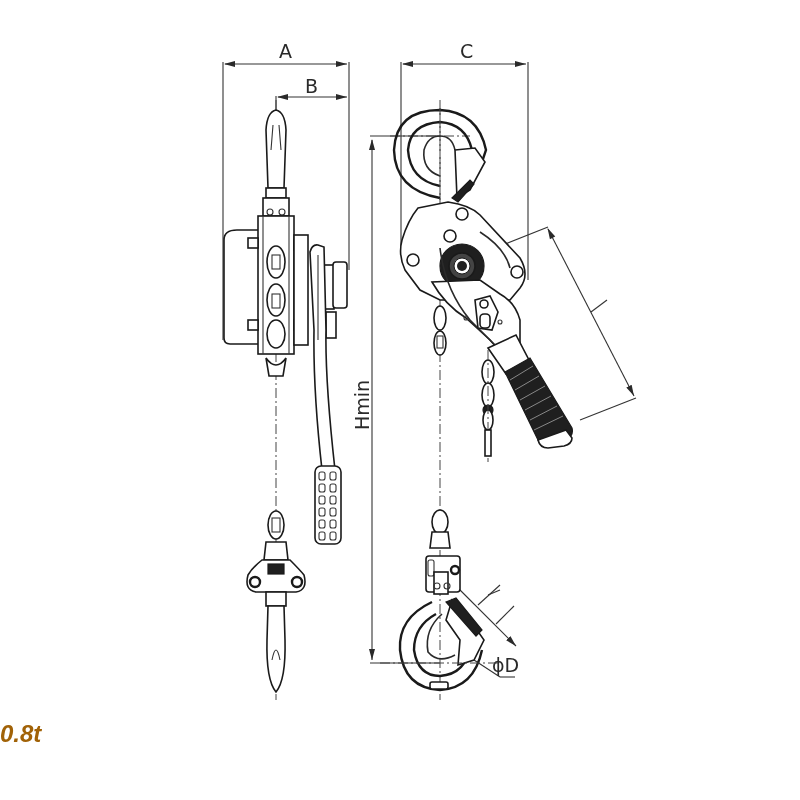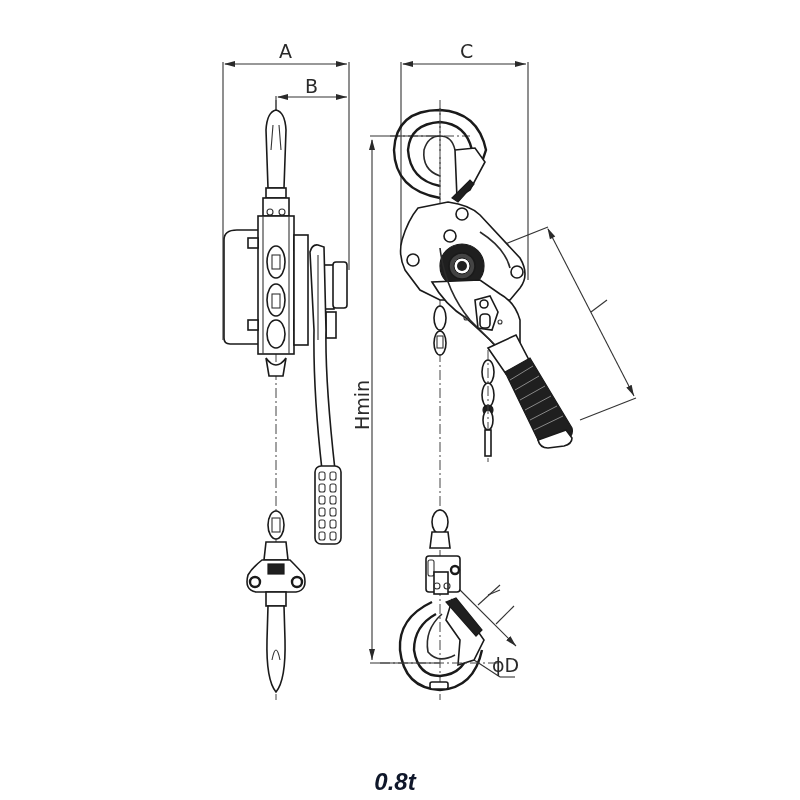--- a/index.html
+++ b/index.html
@@ -6,22 +6,22 @@
   body { width: 800px; height: 800px; position: relative; overflow: hidden; font-family: "Liberation Sans", sans-serif; }
   #drawing { position: absolute; left: 0; top: 0; width: 800px; height: 800px; }
   .ln { stroke: #2a2a2a; fill: none; stroke-width: 1.6; }
   .thin { stroke: #333; fill: none; stroke-width: 1.1; }
   .thick { stroke: #1a1a1a; fill: none; stroke-width: 2.4; }
   .dim { stroke: #333; stroke-width: 1.1; fill: none; }
   .center { stroke: #444; stroke-width: 1; fill: none; stroke-dasharray: 10 3 2 3; }
   .fillw { fill: #fff; stroke: #1a1a1a; stroke-width: 1.6; }
   .dark { fill: #1f1f1f; stroke: #1a1a1a; stroke-width: 1.2; }
   .lbl { font-family: "DejaVu Sans", sans-serif; font-size: 19px; fill: #2a2a2a; }
-  .caption { position: absolute; left: 0; top: 768px; width: 790px; text-align: center;
-             font-family: "Liberation Sans", sans-serif; font-size: 24px; font-weight: bold; font-style: italic; color: #0f172a; }
+  .caption { position: absolute; left: 0; top: 720px; width: 790px; 
+             font-family: "Liberation Sans", sans-serif; font-size: 24px; font-weight: bold; font-style: italic; color: #a16207; }
 </style>
 </head>
 <body>
 
 <svg id="drawing" viewBox="0 0 800 800" xmlns="http://www.w3.org/2000/svg">
   <defs>
     <marker id="arr" markerWidth="12" markerHeight="8" refX="11" refY="4" orient="auto" markerUnits="userSpaceOnUse">
       <path d="M0,1 L11,4 L0,7 Z" fill="#2a2a2a"></path>
     </marker>
     <marker id="arrS" markerWidth="12" markerHeight="8" refX="1" refY="4" orient="auto" markerUnits="userSpaceOnUse">

